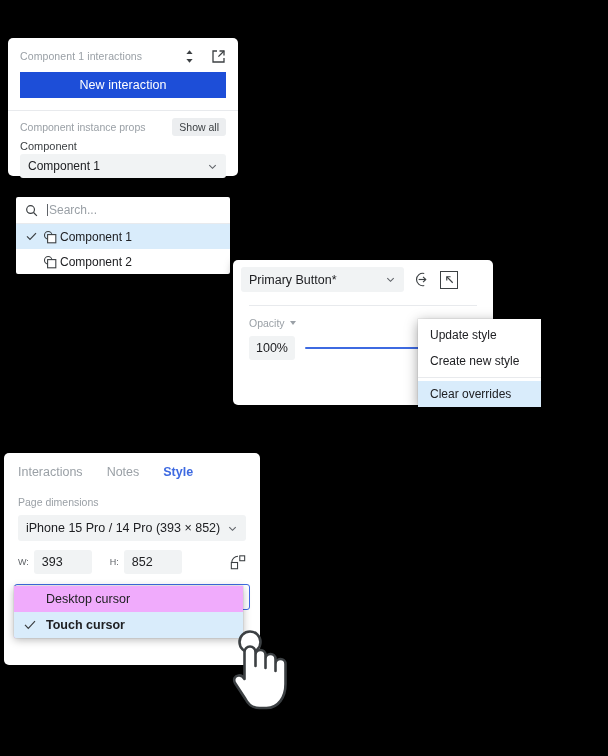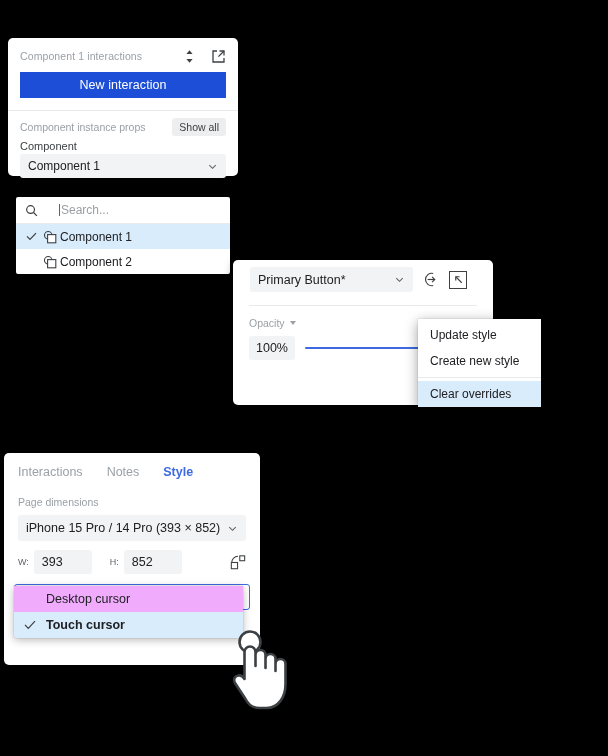--- a/index.html
+++ b/index.html
@@ -113,21 +113,21 @@
     background: #ffffff;
     border-radius: 2px;
     box-shadow: 0 2px 9px rgba(0,0,0,0.30), 0 0 0 0.5px rgba(0,0,0,0.10);
     overflow: hidden;
   }
   .search-row {
     display: flex; align-items: center;
     height: 27px;
     padding: 0 9px;
     border-bottom: 1px solid #e8eaed;
-    gap: 21px;
+    gap: 9px;
   }
   .search-text {
     font-size: 12px;
     color: #9aa0a6;
     position: relative;
     flex: 1;
   }
   .caret {
     display: inline-block;
     width: 1px; height: 12px;
@@ -162,21 +162,21 @@
     font-size: 10.5px; color: #9aa0a6; white-space: nowrap;
   }
   .tri {
     width: 0; height: 0;
     border-left: 3.5px solid transparent;
     border-right: 3.5px solid transparent;
     border-top: 4px solid #9aa0a6;
   }
   .p2-control-row {
     display: flex; align-items: center; gap: 10px;
-    padding: 7px 0 0 17px;
+    padding: 7px 0 0 8px;
   }
   .style-select {
     width: 163px; height: 25px;
     background: #f1f3f4; border-radius: 3px;
     display: flex; align-items: center;
     padding: 0 8px;
     font-size: 12.5px; color: #202124;
     cursor: pointer;
   }
   .style-select .sel-val { flex: 1; }

